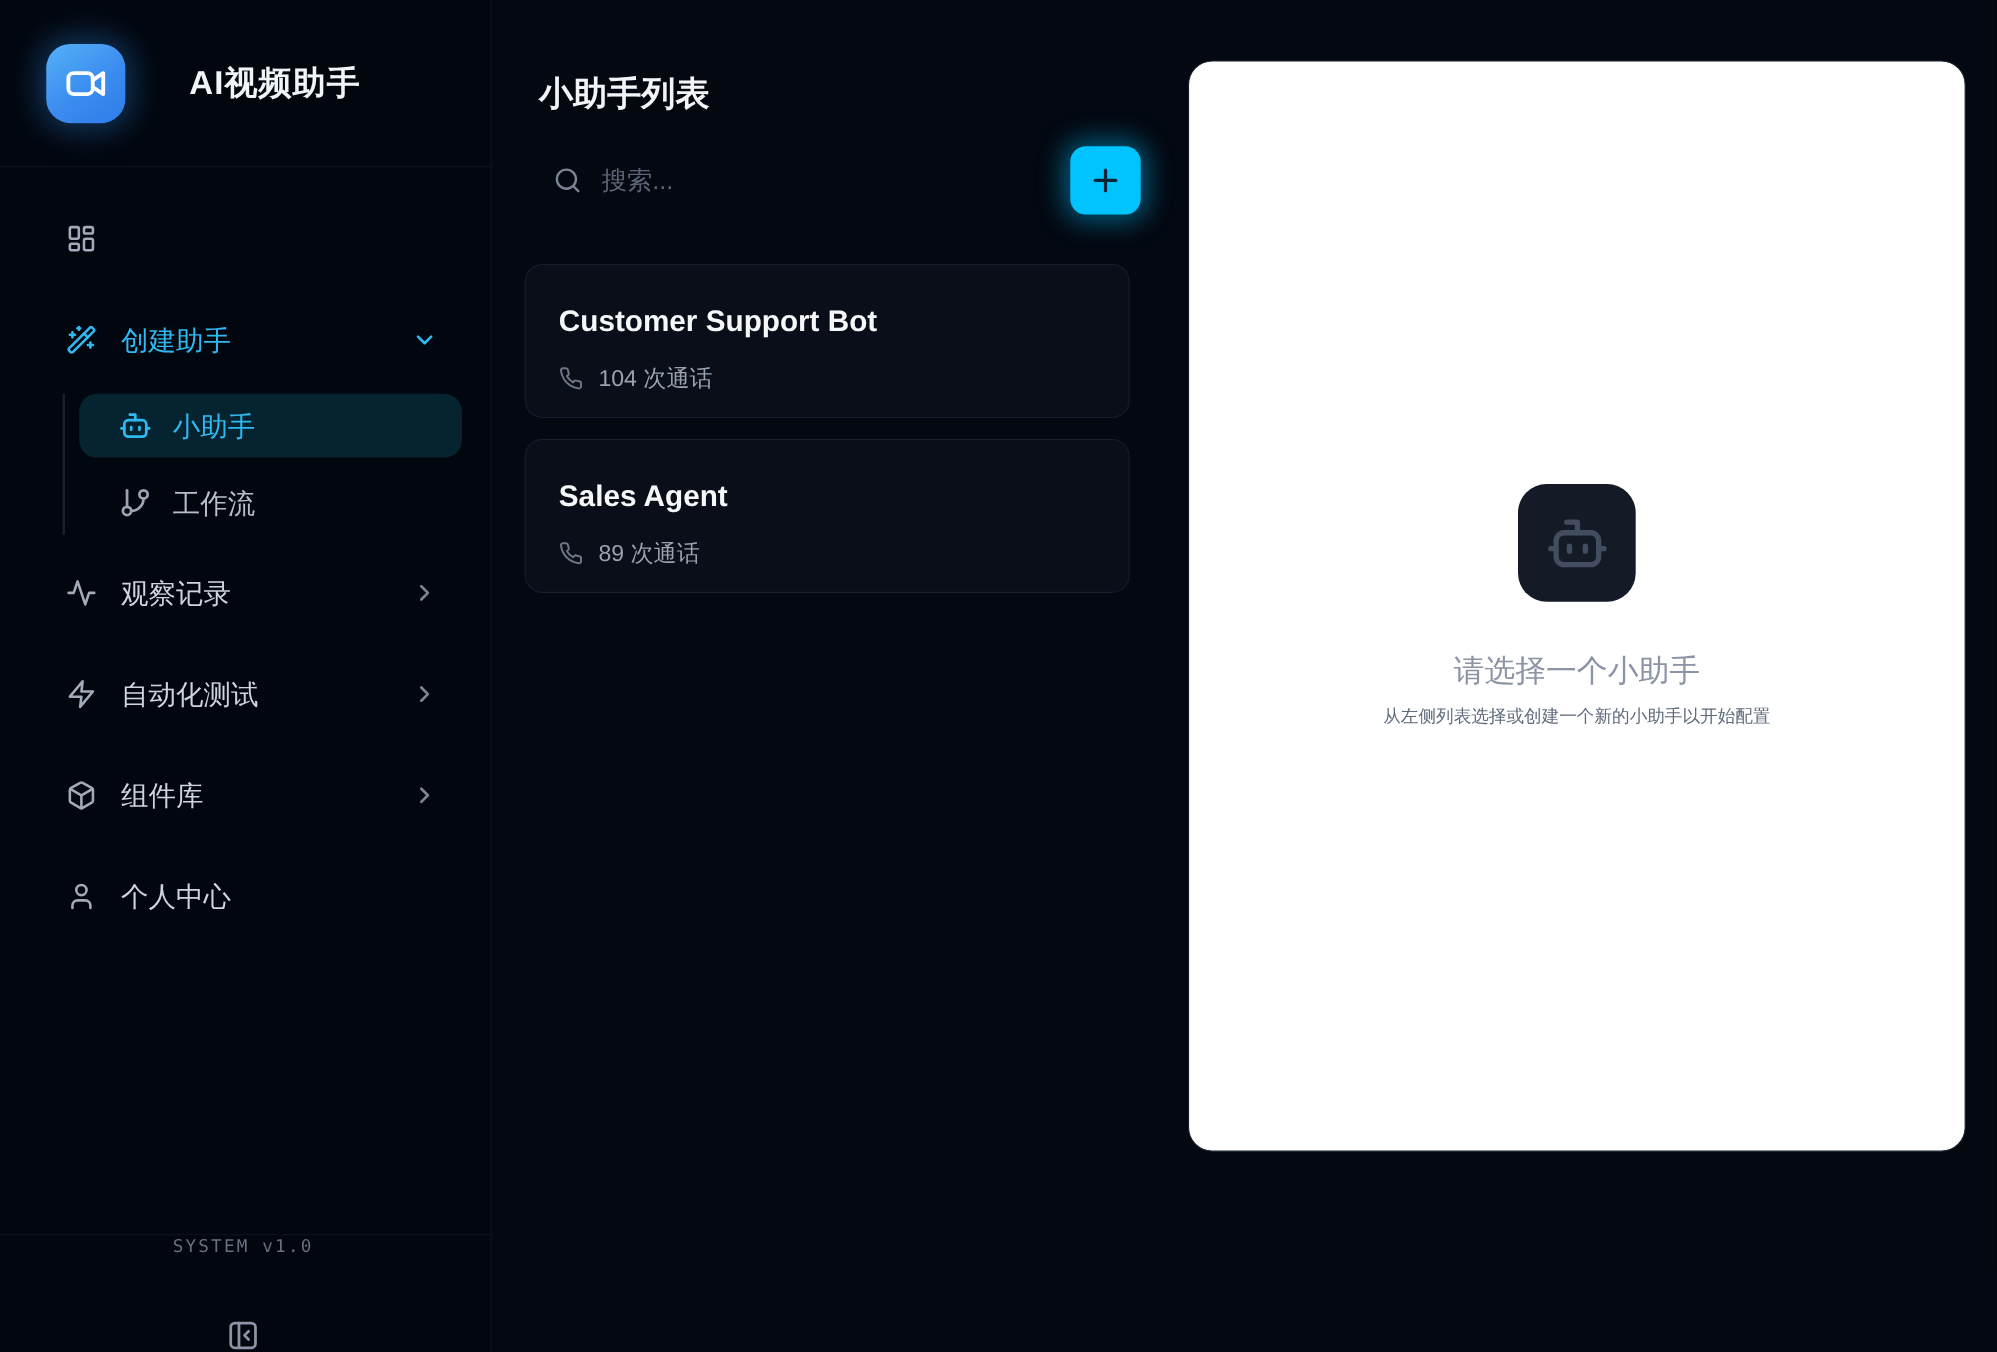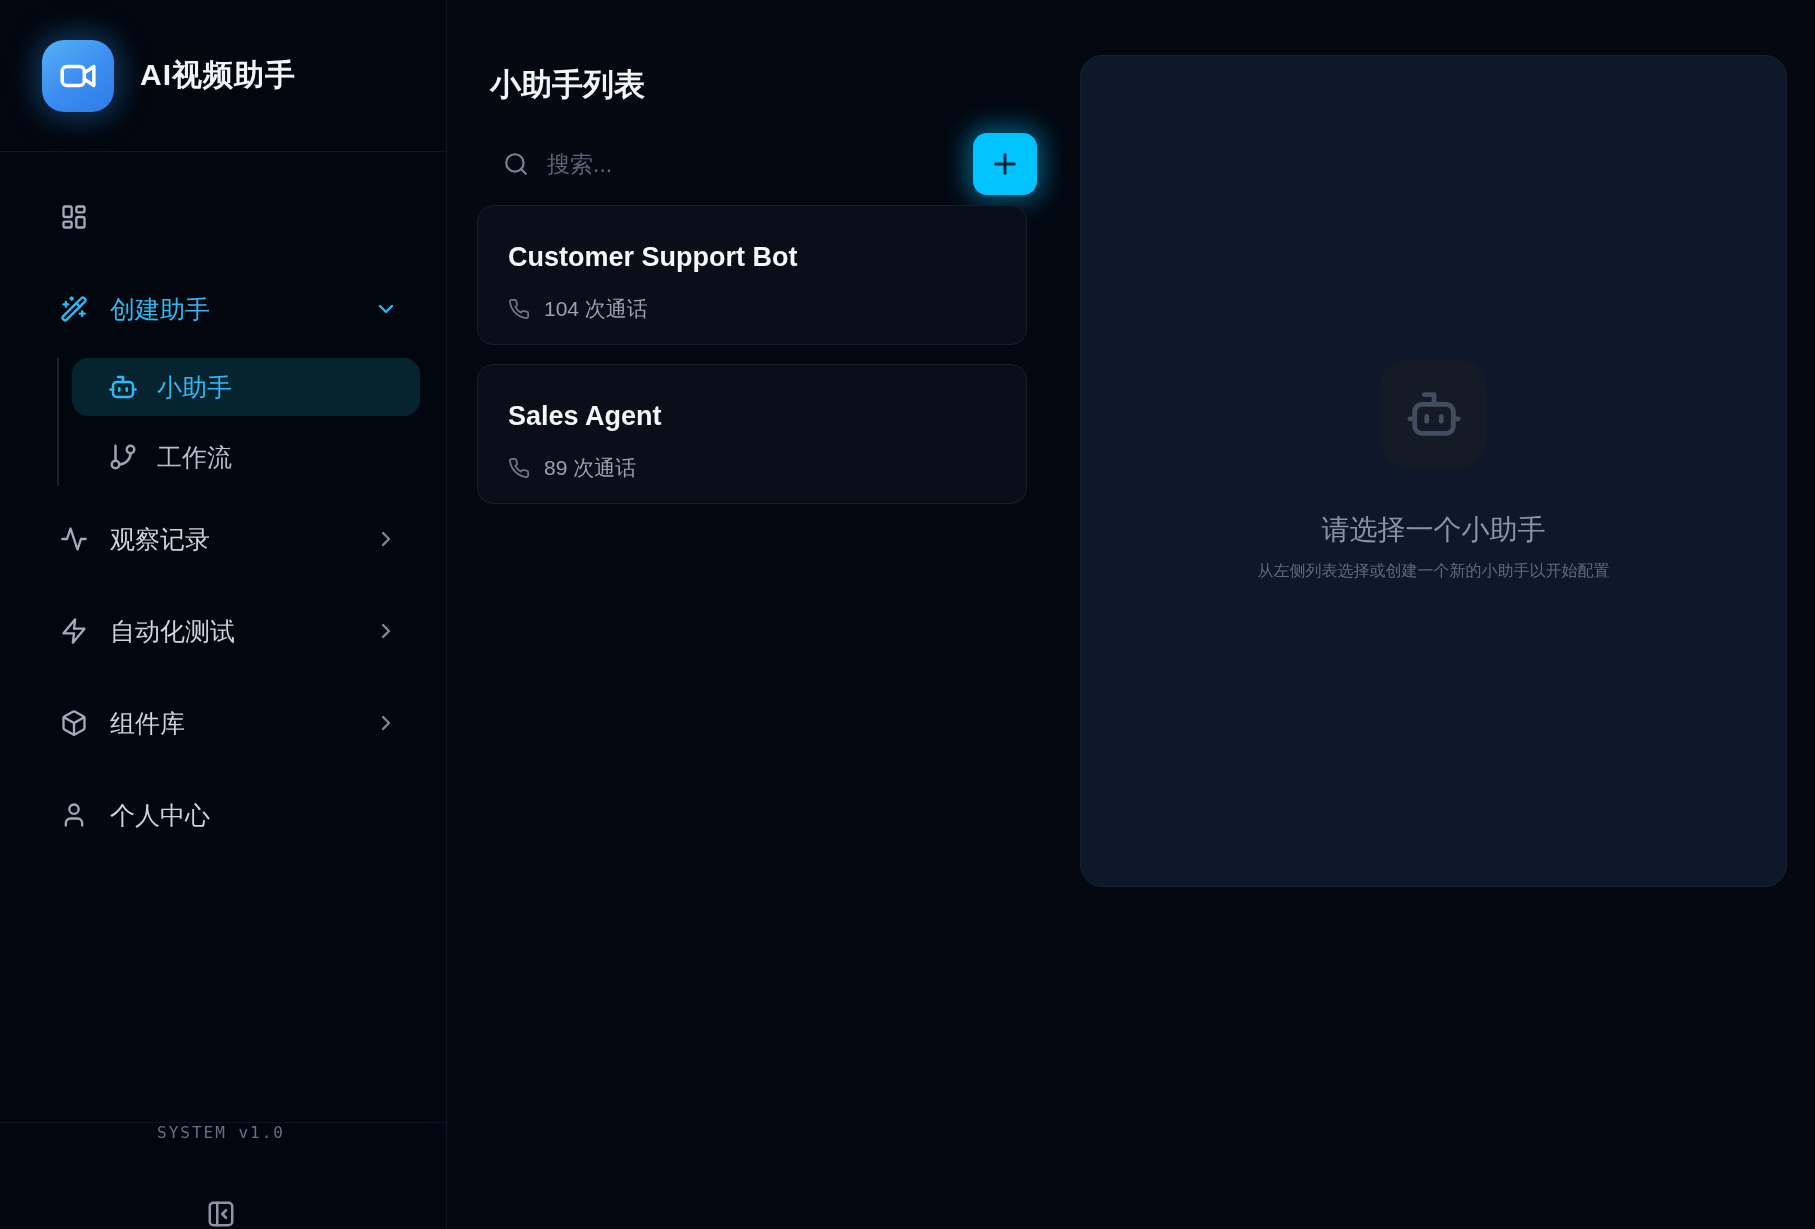--- a/index.html
+++ b/index.html
@@ -2,21 +2,21 @@
 <html><head>
 <meta charset="utf-8">
 <style>
   * { margin:0; padding:0; box-sizing:border-box; }
   html,body { background:#02060d; }
   body { font-family:"Liberation Sans","DejaVu Sans",sans-serif; }
   .app { position:relative; width:1815px; height:1229px; background:#030811; overflow:hidden; color:#cdd4de; }
 
   
   .sidebar { position:absolute; left:0; top:0; bottom:0; width:447px; background:#02060e; border-right:1px solid #0e1624; }
-  .sidebar-header { height:152px; display:flex; align-items:center; padding-left:42px; border-bottom:1px solid #0d1522; }
+  .sidebar-header { height:152px; display:flex; align-items:center; padding-left:42px; border-bottom:1px solid #0d1522;gap:32px; }
   .logo { width:72px; height:72px; border-radius:22px; background:linear-gradient(145deg,#55b1f6 0%,#3b8cf0 55%,#2f7ce8 100%);
           display:flex; align-items:center; justify-content:center; box-shadow:0 0 30px 6px rgba(52,156,255,.35); }
   .logo svg { width:38px; height:38px; color:#ffffff; }
   .app-title { margin-left:26px; font-size:30px; font-weight:700; color:#f2f5f8; letter-spacing:1px; }
 
   nav { padding:36px 26px 0 26px; }
   .nav-item { height:58px; display:flex; align-items:center; padding:0 22px 0 34px; border-radius:12px;
               margin-bottom:34px; font-size:25px; color:#cdd4de; cursor:pointer; }
   .nav-item .icon { width:28px; height:28px; margin-right:22px; color:#a2abb9; flex:none; display:flex; }
   .nav-item .icon svg { width:28px; height:28px; }
@@ -50,29 +50,29 @@
   .search-row .icon svg { width:26px; height:26px; }
   .search-input { flex:1; background:transparent; border:none; outline:none; font-size:23px; color:#d7dde5;
                   font-family:"Liberation Sans","DejaVu Sans",sans-serif; }
   .search-input::placeholder { color:#5c6575; }
 
   .add-btn { position:absolute; left:526px; top:133px; width:64px; height:62px; border:none; border-radius:14px;
              background:#00c3ff; color:#07263a; cursor:pointer; display:flex; align-items:center; justify-content:center;
              box-shadow:0 0 24px 6px rgba(0,195,255,.45); }
   .add-btn svg { width:32px; height:32px; }
 
-  .cards { position:absolute; left:30px; top:205px; width:550px; }
+  .cards { position:absolute; left:30px; top:240px; width:550px; }
   .card { height:140px; background:#090e19; border:1px solid #161e2d; border-radius:16px; padding:36px 30px 0 30px;
           margin-bottom:19px; cursor:pointer; }
   .card-title { font-size:27px; font-weight:700; color:#f5f7f9; }
   .card-meta { display:flex; align-items:center; margin-top:22px; color:#99a2b0; font-size:21px; }
   .card-meta .icon { width:22px; height:22px; margin-right:14px; color:#6c7686; display:flex; }
   .card-meta .icon svg { width:22px; height:22px; }
 
-  .detail-panel { position:absolute; left:633px; top:55px; width:707px; height:832px; background:#0f172a;
+  .detail-panel { position:absolute; left:633px; top:55px; width:707px; height:992px; background:#ffffff;
                   border:1px solid #18202f; border-radius:22px; display:flex; align-items:center; justify-content:center; }
   .empty-state { display:flex; flex-direction:column; align-items:center; text-align:center; }
   .empty-icon { width:107px; height:107px; border-radius:26px; background:#141a26; display:flex; align-items:center;
                 justify-content:center; margin-bottom:44px; color:#424d5f; }
   .empty-icon svg { width:58px; height:58px; }
   .empty-title { font-size:28px; color:#8a94a4; margin-bottom:12px; }
   .empty-subtitle { font-size:16px; color:#5f6a7c; }
 </style>
 </head>
 <body>

